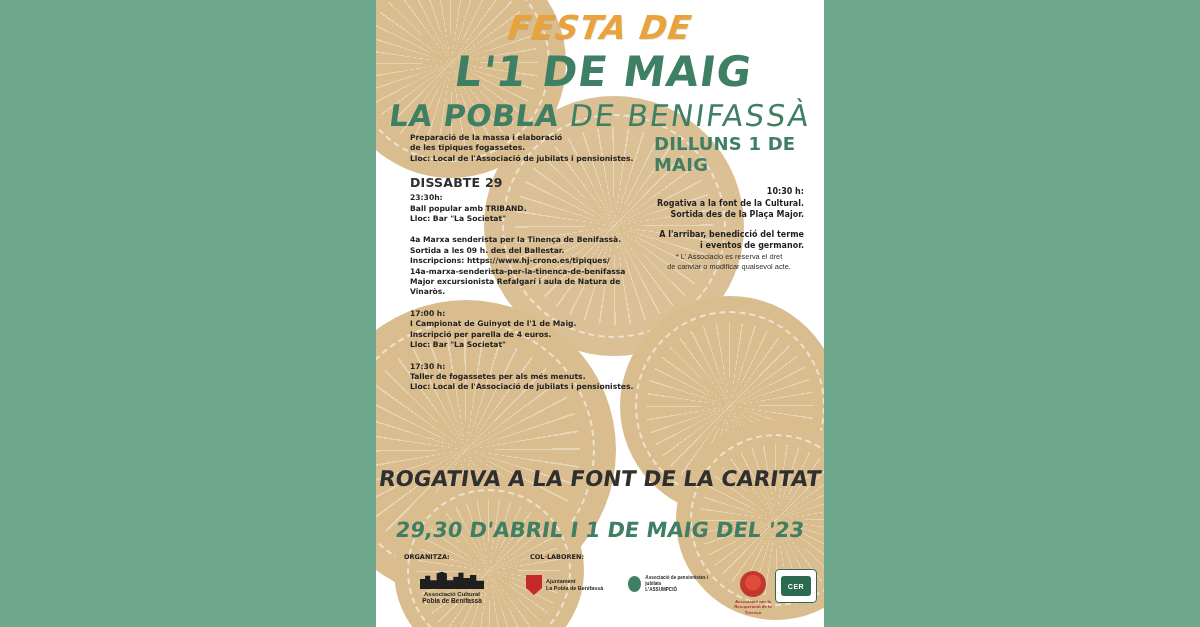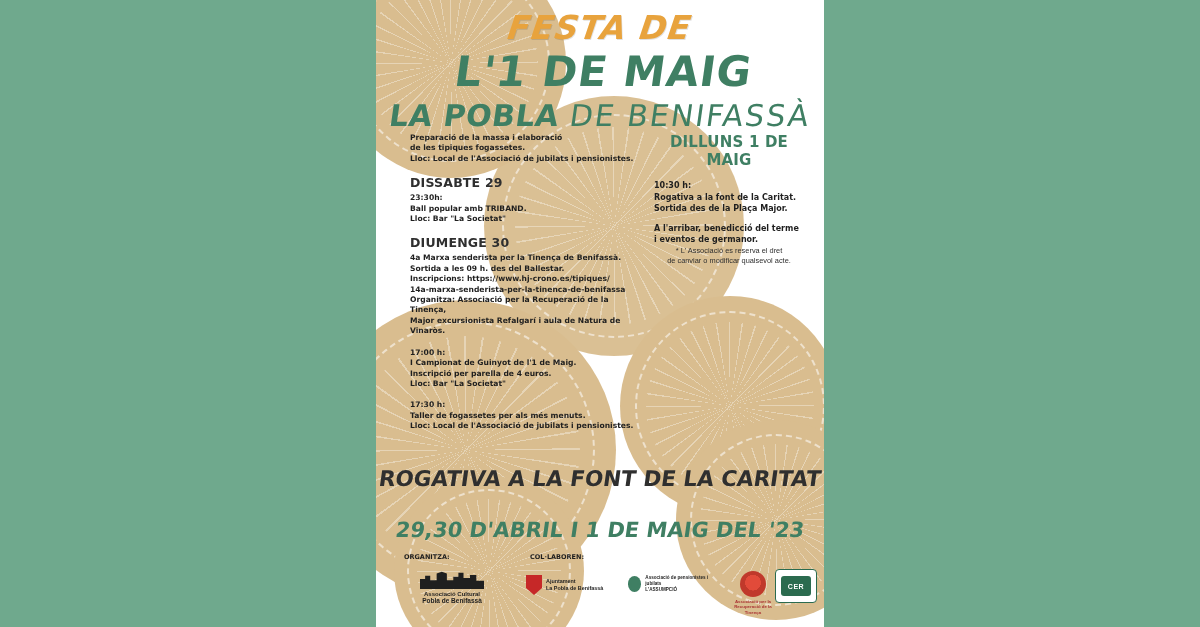--- a/index.html
+++ b/index.html
@@ -58,29 +58,29 @@
 
   
   .colL{position:absolute;left:34px;top:133px;width:230px;z-index:5;}
   .colR{position:absolute;left:278px;top:133px;width:150px;z-index:5;}
 
   .daytitle{
     font-family:"DejaVu Sans", sans-serif;
     font-weight:bold;font-size:12.5px;color:#2f2f2f;margin:0 0 3px 0;
     letter-spacing:.2px;
   }
-  .daytitle.green{color:#3f7f63;font-size:15px;text-align:center;}
+  .daytitle.green{color:#3f7f63;font-size:18px;}
   .blk{margin-bottom:11px;}
   .ln{
     font-family:"DejaVu Sans", sans-serif;
     font-weight:bold;
     font-size:7.6px;line-height:10.4px;color:#1f1f1f;
     word-break:break-word;
   }
-  .colR .ln{font-size:8px;line-height:11.5px;}
+  .colR .ln{font-size:8px;line-height:11.5px;text-align:right;}
   .colR .note{font-size:7.4px;line-height:10px;color:#2f2f2f;text-align:center;}
 
   
   .rogativa{
     position:absolute;left:0;top:466px;width:448px;text-align:center;z-index:6;
     font-family:"DejaVu Sans", sans-serif;font-weight:bold;
     font-size:21.5px;letter-spacing:0px;color:#2f2f2f;
     transform:skewX(-8deg);
   }
   .dates{
@@ -175,26 +175,24 @@
       </div>
 
       <div class="blk">
         <div class="daytitle">DISSABTE 29</div>
         <div class="ln">23:30h:</div>
         <div class="ln">Ball popular amb TRIBAND.</div>
         <div class="ln">Lloc: Bar "La Societat"</div>
       </div>
 
       <div class="blk">
-        <div class="daytitle">DIUMENGE 30</div>
         <div class="ln">4a Marxa senderista per la Tinença de Benifassà.</div>
         <div class="ln">Sortida a les 09 h. des del Ballestar.</div>
         <div class="ln">Inscripcions: https://www.hj-crono.es/tipiques/</div>
         <div class="ln">14a-marxa-senderista-per-la-tinenca-de-benifassa</div>
-        <div class="ln">Organitza: Associació per la Recuperació de la Tinença,</div>
         <div class="ln">Major excursionista Refalgarí i aula de Natura de Vinaròs.</div>
       </div>
 
       <div class="blk">
         <div class="ln">17:00 h:</div>
         <div class="ln">I Campionat de Guinyot de l'1 de Maig.</div>
         <div class="ln">Inscripció per parella de 4 euros.</div>
         <div class="ln">Lloc: Bar "La Societat"</div>
       </div>
 
@@ -203,21 +201,21 @@
         <div class="ln">Taller de fogassetes per als més menuts.</div>
         <div class="ln">Lloc: Local de l'Associació de jubilats i pensionistes.</div>
       </div>
 
     </div>
 
     <div class="colR">
       <div class="daytitle green">DILLUNS 1 DE MAIG</div>
       <div style="height:8px"></div>
       <div class="ln">10:30 h:</div>
-      <div class="ln">Rogativa a la font de la Caritat.</div>
+      <div class="ln">Rogativa a la font de la Cultural.</div>
       <div class="ln">Sortida des de la Plaça Major.</div>
       <div style="height:8px"></div>
       <div class="ln">A l'arribar, benedicció del terme</div>
       <div class="ln">i eventos de germanor.</div>
       <div class="note">* L' Associació es reserva el dret</div>
       <div class="note" style="margin-top:0">de canviar o modificar qualsevol acte.</div>
     </div>
 
     <div class="rogativa">ROGATIVA A LA FONT DE LA CARITAT</div>
     <div class="dates">29,30 D'ABRIL I 1 DE MAIG DEL '23</div>

